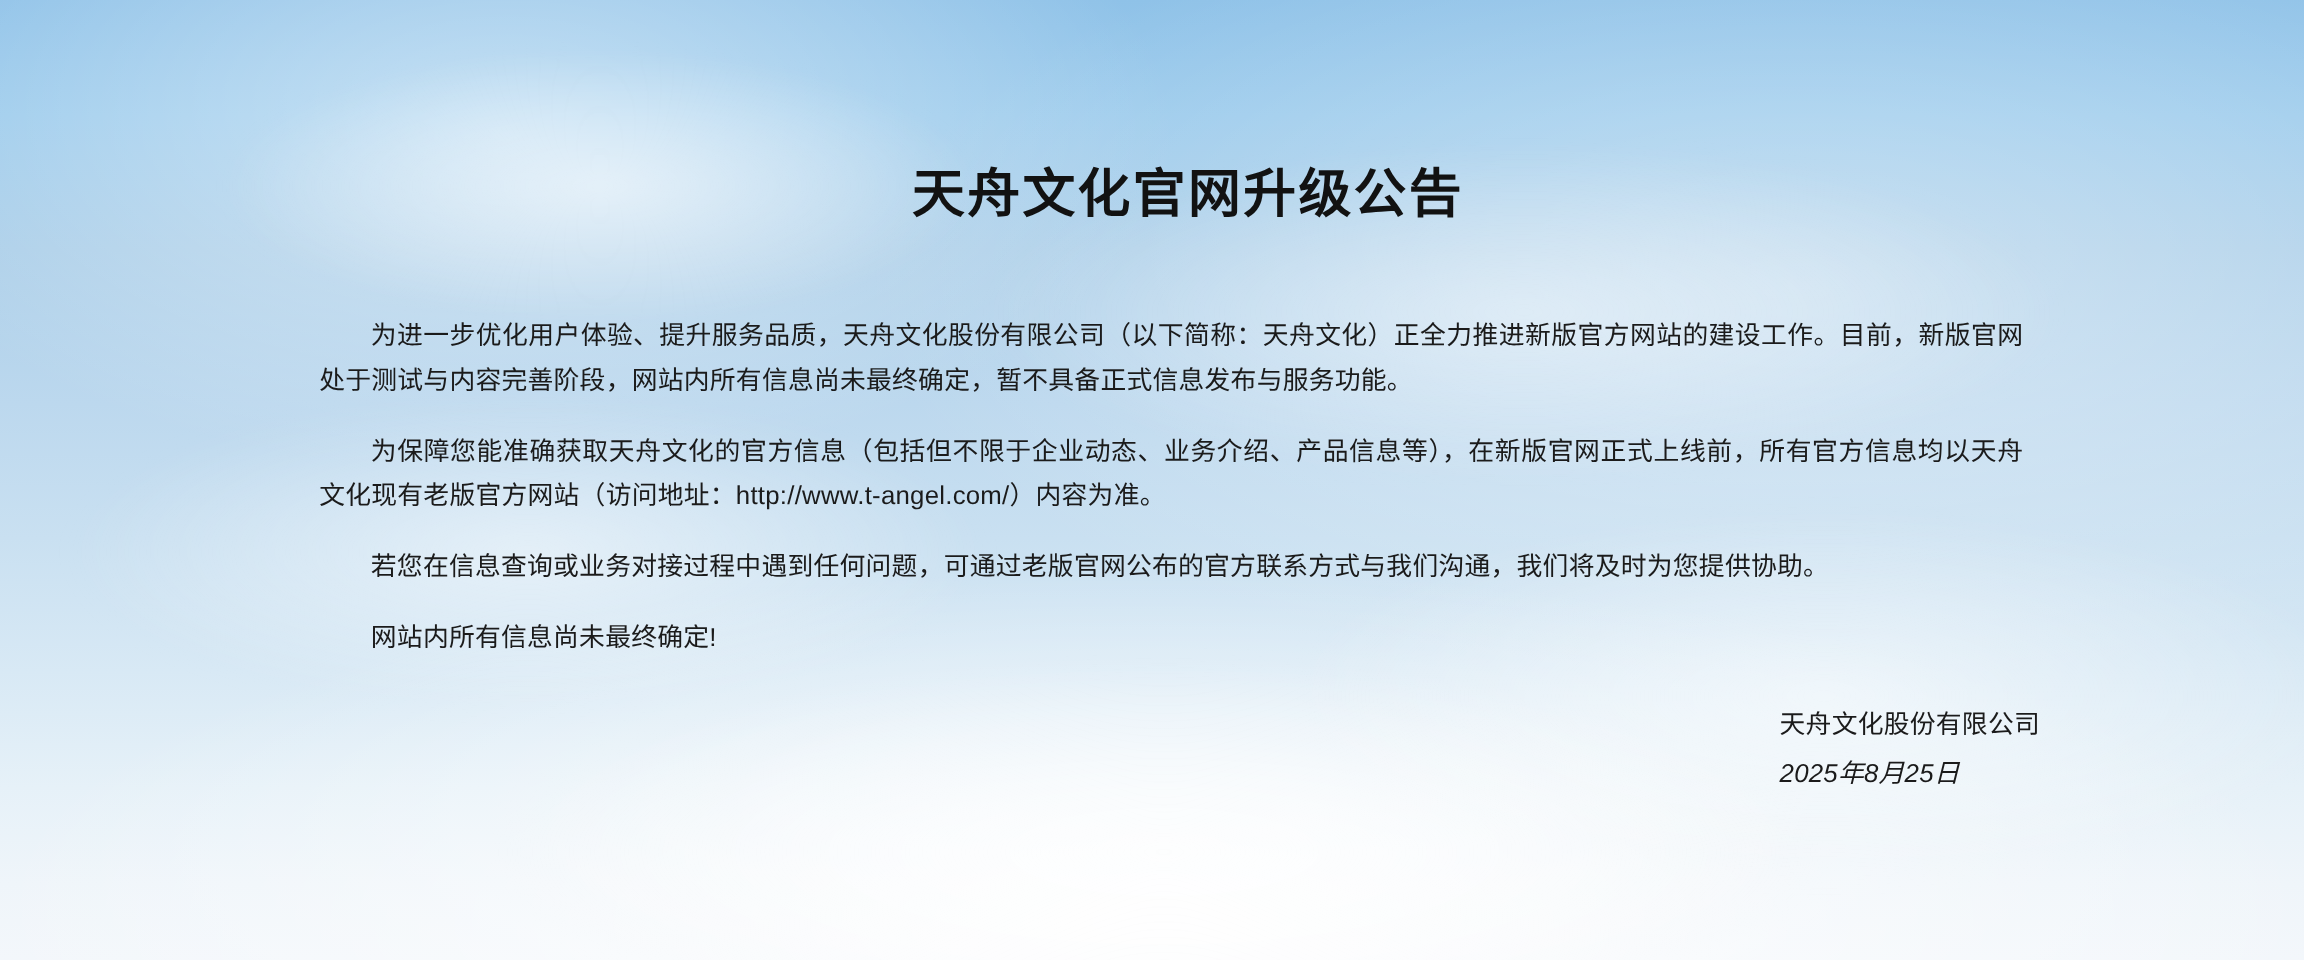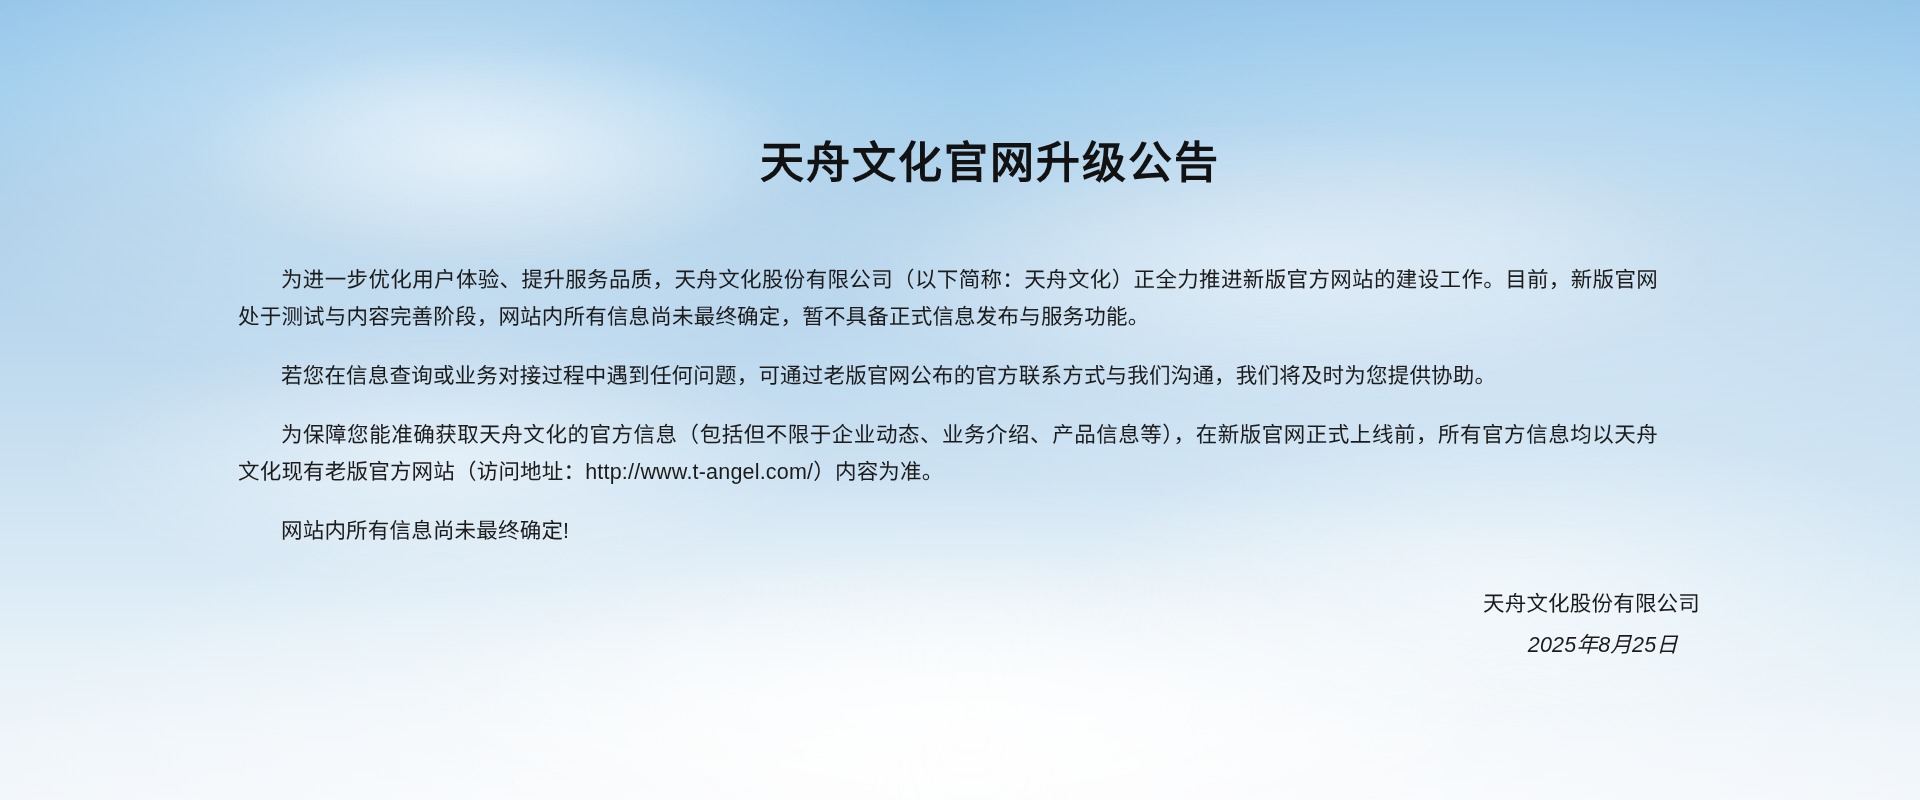--- a/index.html
+++ b/index.html
@@ -95,21 +95,21 @@
     font-weight: 700;
     letter-spacing: 2px;
     color: #121212;
     line-height: 1.2;
     margin-left: 30px;
   }
 
   .body-block {
     position: absolute;
     top: 262px;
-    left: 238px;
+    left: 266px;
     width: 1420px;
   }
 
   .para {
     font-size: 21.5px;
     line-height: 1.72;
     color: #1b1b1b;
     text-indent: 2em;
     margin: 0 0 22px 0;
     text-align: justify;
@@ -117,21 +117,20 @@
   }
 
   .para-short {
     margin-bottom: 0;
   }
 
   .signature {
     position: absolute;
     right: 220px;
     top: 584px;
-    text-align: right;
     font-size: 21.5px;
     line-height: 1.9;
     color: #1b1b1b;
     letter-spacing: 0.2px;
   }
 
   .sig-line {
     display: block;
   }
   .sig-date {
@@ -150,22 +149,22 @@
   <div class="cloud cloud-c"></div>
   <div class="cloud cloud-d"></div>
   <div class="cloud cloud-e"></div>
 
   <div class="content">
 
     <h1 class="notice-title">天舟文化官网升级公告</h1>
 
     <div class="body-block">
       <p class="para">为进一步优化用户体验、提升服务品质，天舟文化股份有限公司（以下简称：天舟文化）正全力推进新版官方网站的建设工作。目前，新版官网处于测试与内容完善阶段，网站内所有信息尚未最终确定，暂不具备正式信息发布与服务功能。</p>
+      <p class="para">为保障您能准确获取天舟文化的官方信息（包括但不限于企业动态、业务介绍、产品信息等），在新版官网正式上线前，所有官方信息均以天舟文化现有老版官方网站（访问地址：http://www.t-angel.com/）内容为准。</p>
       <p class="para">若您在信息查询或业务对接过程中遇到任何问题，可通过老版官网公布的官方联系方式与我们沟通，我们将及时为您提供协助。</p>
-      <p class="para">为保障您能准确获取天舟文化的官方信息（包括但不限于企业动态、业务介绍、产品信息等），在新版官网正式上线前，所有官方信息均以天舟文化现有老版官方网站（访问地址：http://www.t-angel.com/）内容为准。</p>
       <p class="para para-short">网站内所有信息尚未最终确定!</p>
     </div>
 
     <div class="signature">
       <span class="sig-line">天舟文化股份有限公司</span>
       <span class="sig-date">2025年8月25日</span>
     </div>
 
   </div>
 </div>

